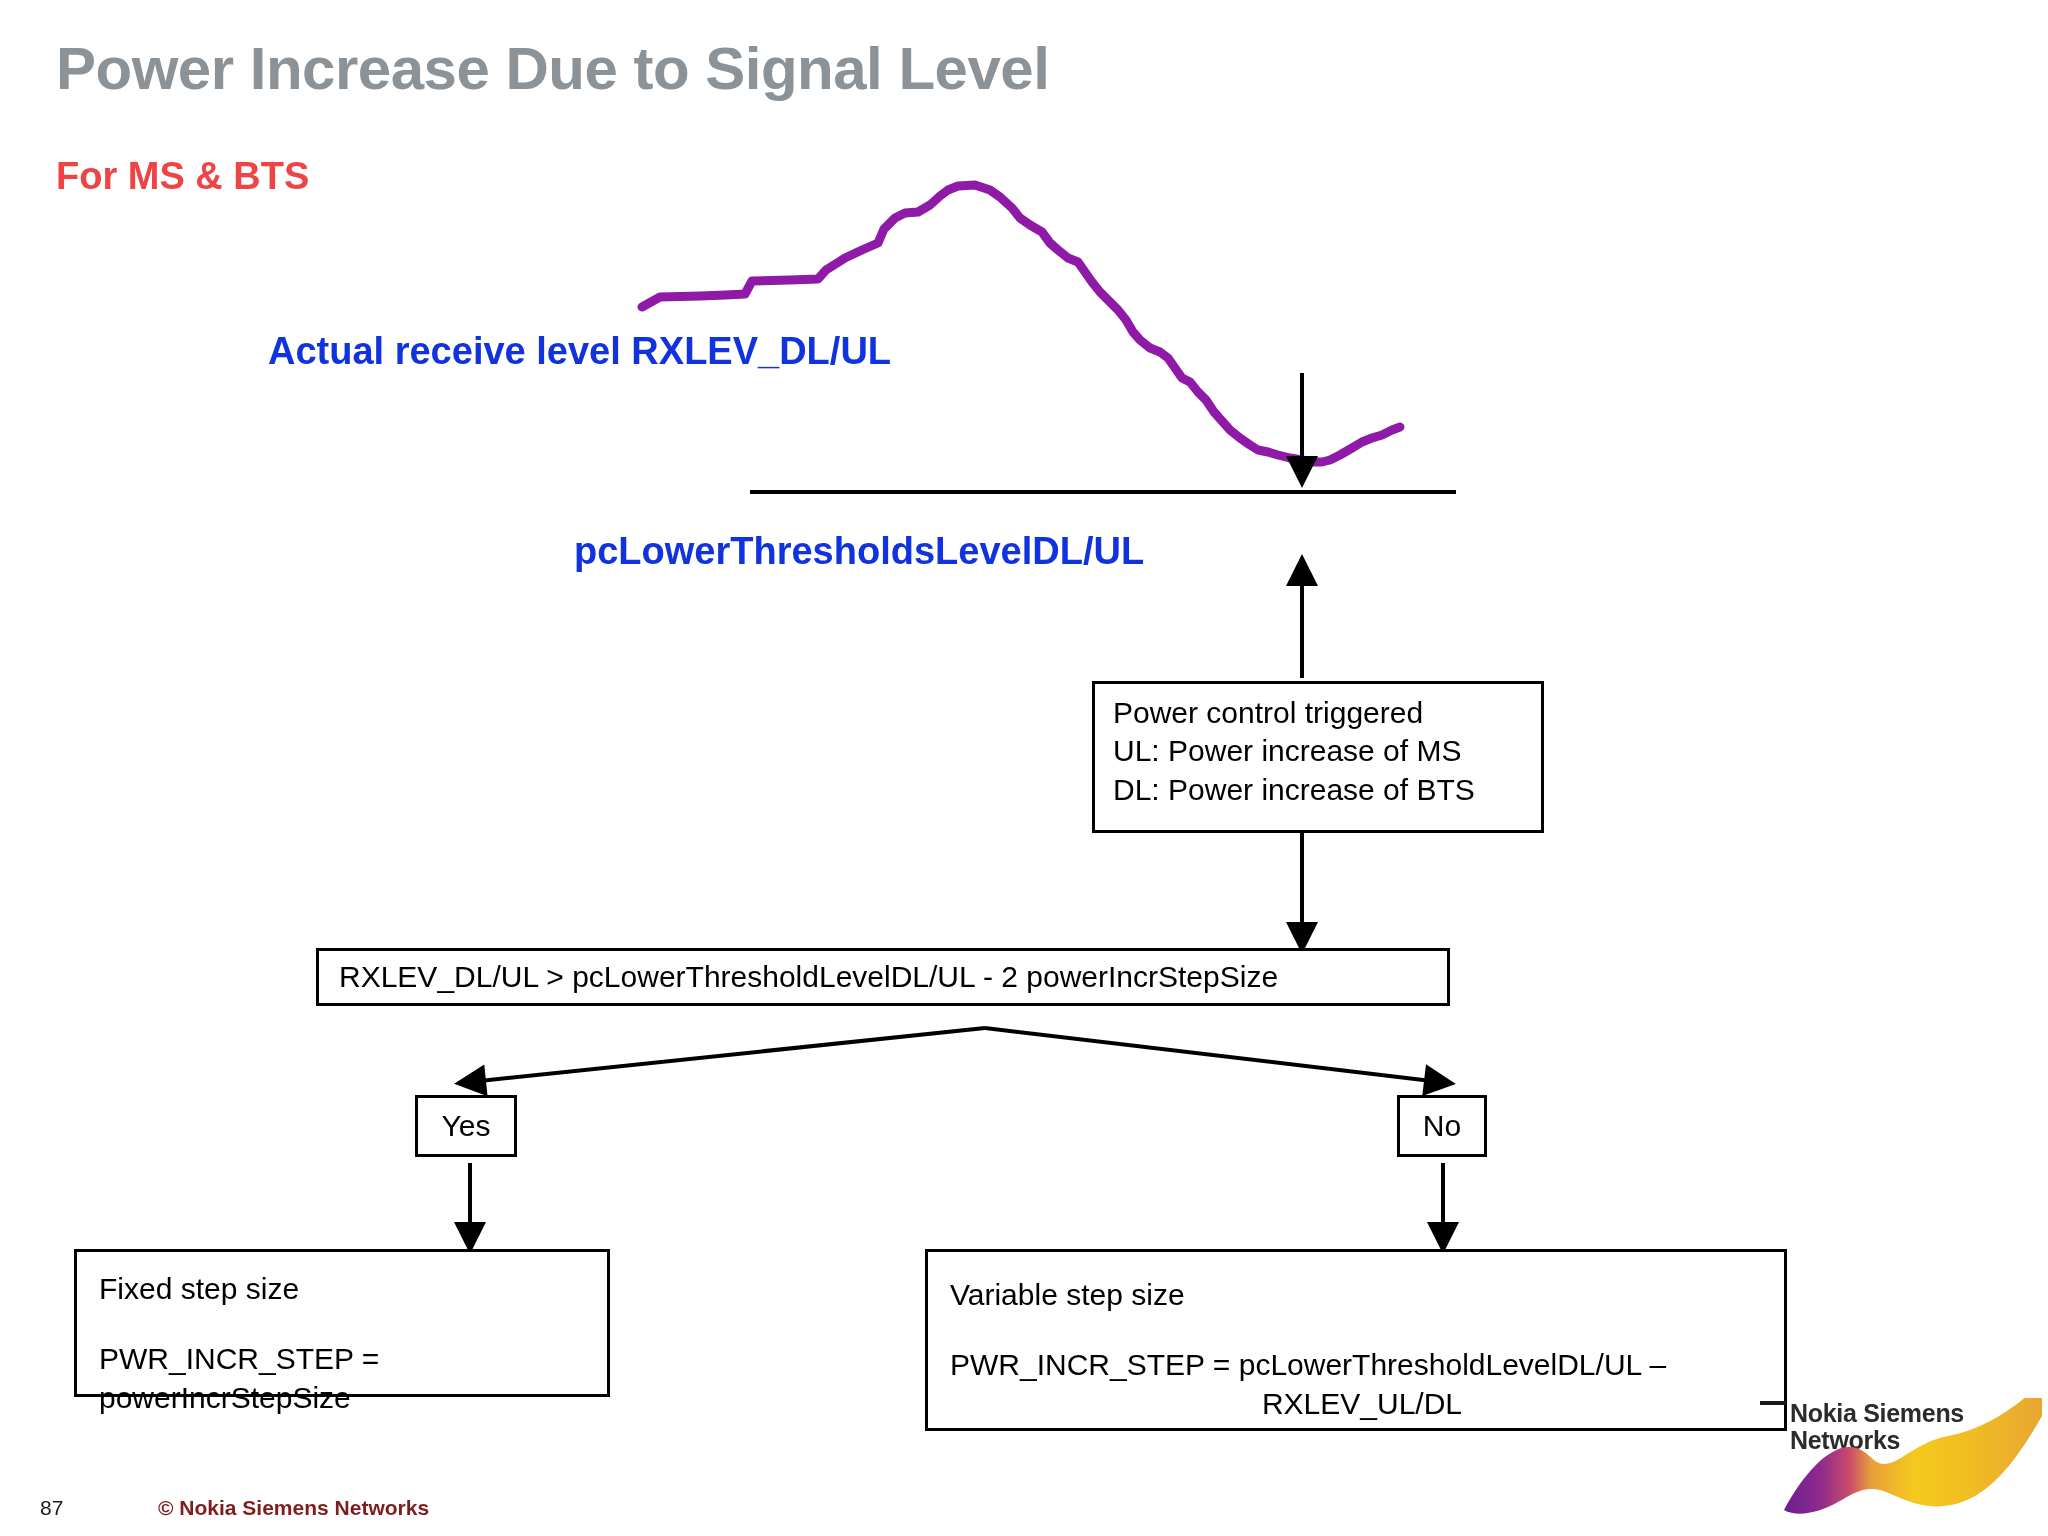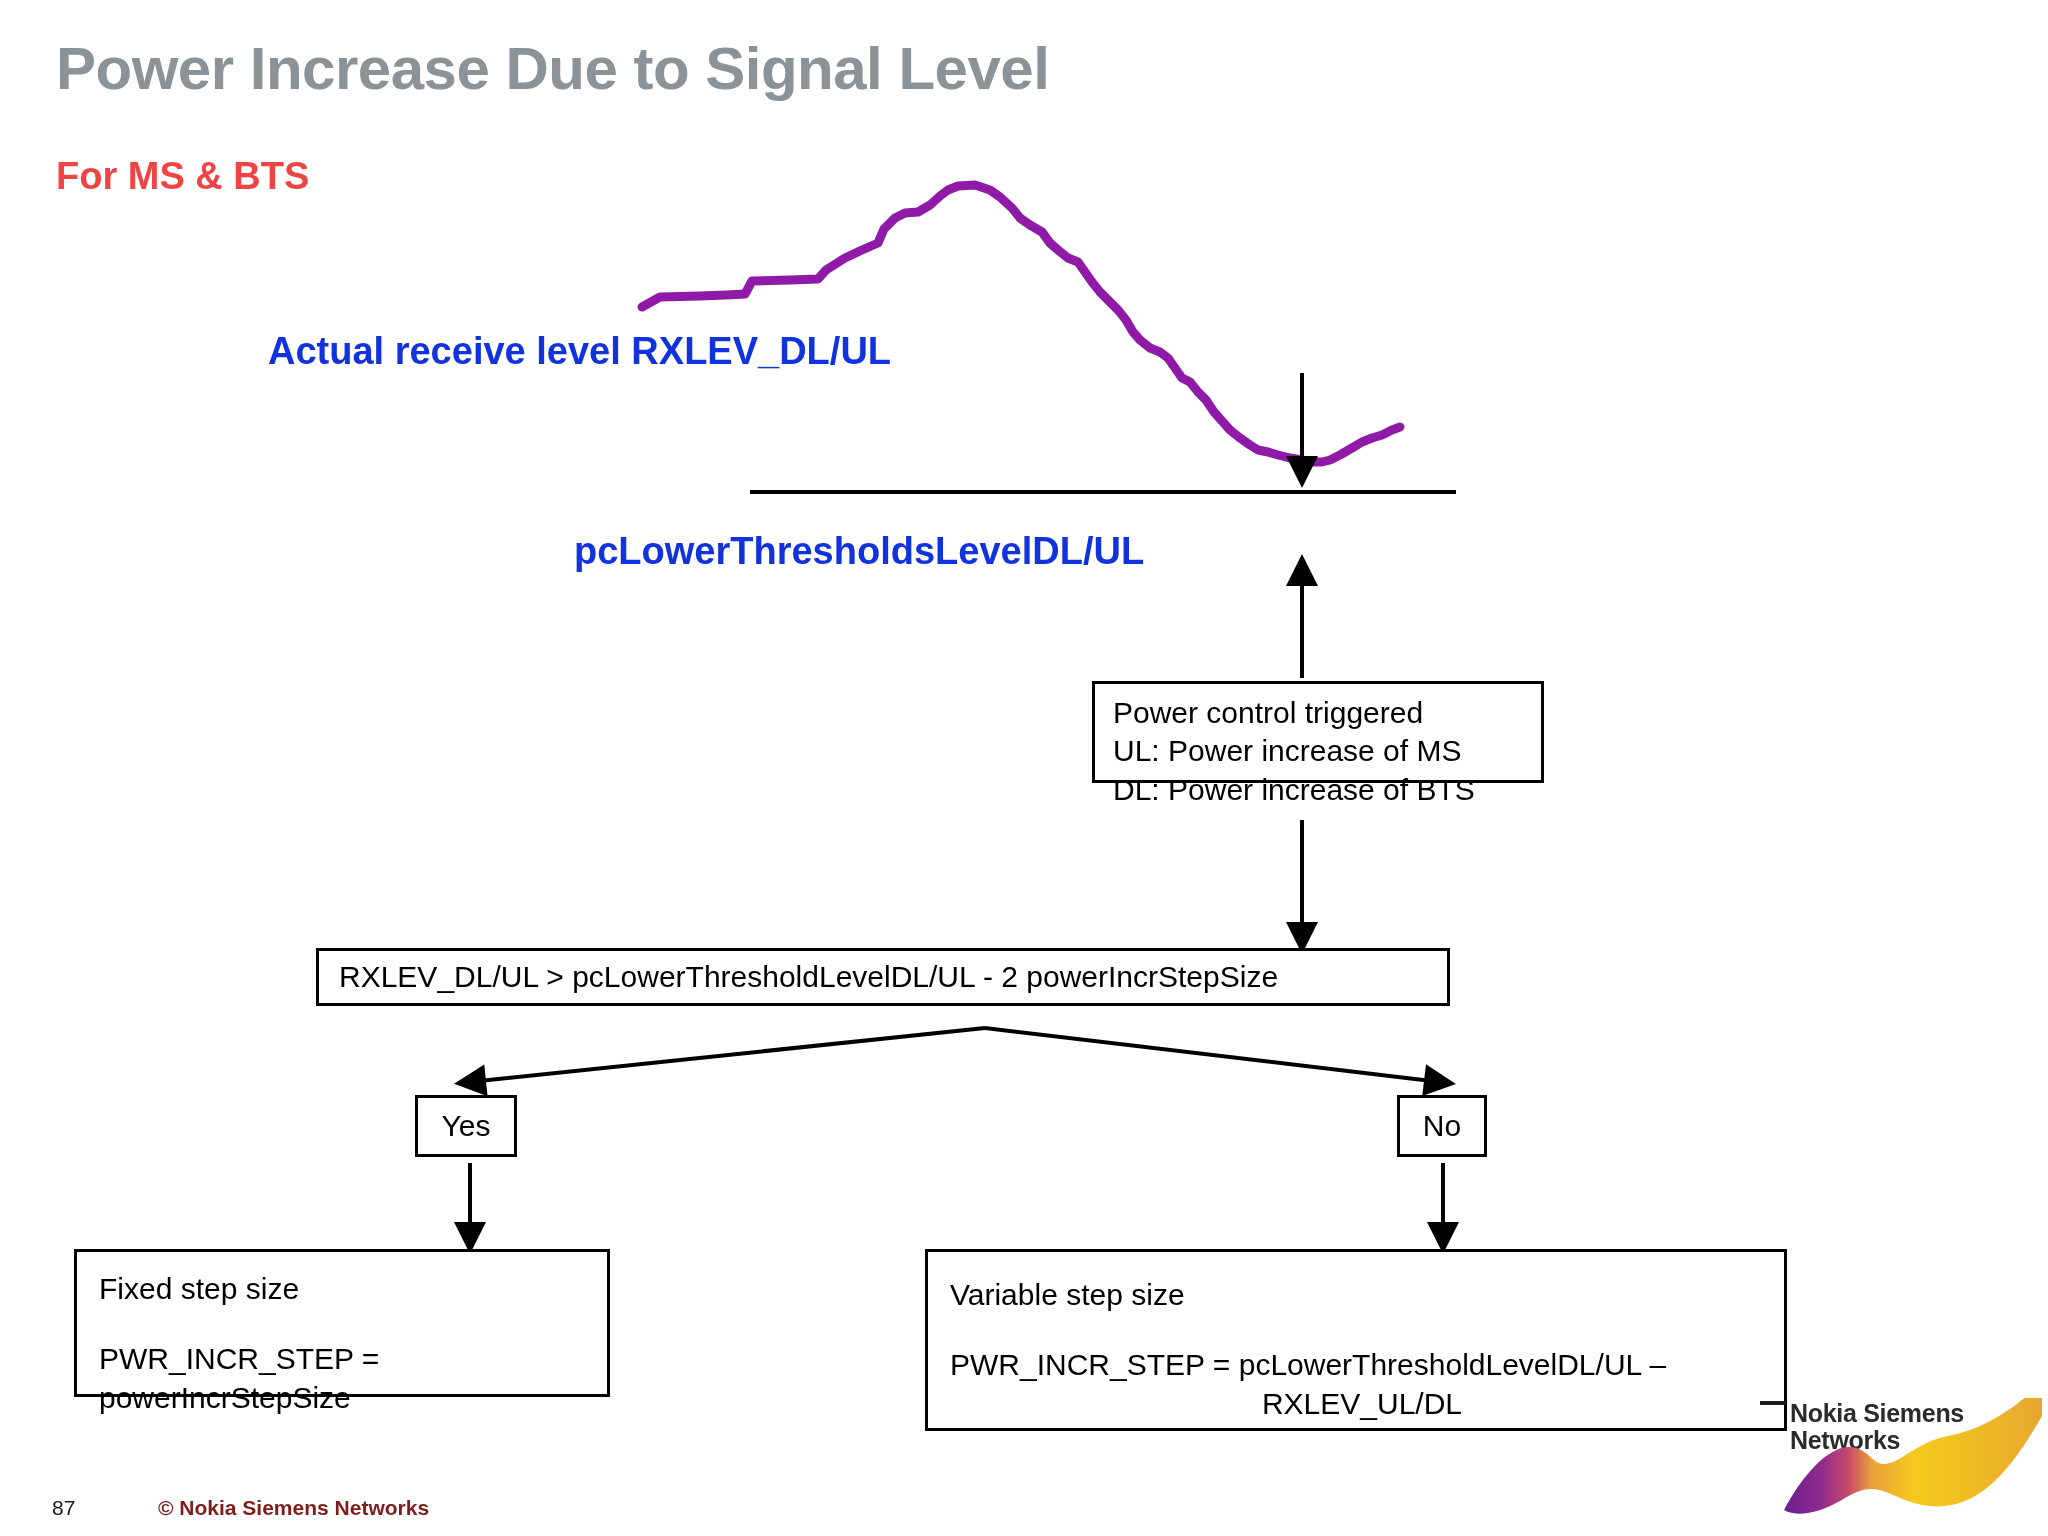--- a/index.html
+++ b/index.html
@@ -78,21 +78,21 @@
     background: #ffffff;
     box-sizing: border-box;
     color: #000000;
     font-size: 30px;
     line-height: 1.28;
   }
   #box-trigger {
     left: 1092px;
     top: 681px;
     width: 452px;
-    height: 102px;
+    height: 152px;
     padding: 10px 0 16px 18px;
   }
   #box-condition {
     left: 316px;
     top: 948px;
     width: 1134px;
     height: 58px;
     display: flex;
     align-items: center;
     padding-left: 20px;
@@ -134,21 +134,21 @@
   }
   .box-line-center {
     display: block;
     text-align: center;
     margin-left: -10px;
   }
 
   
   #footer-page {
     position: absolute;
-    left: 52px;
+    left: 40px;
     top: 1496px;
     font-size: 21px;
     color: #1b1b1b;
   }
   #footer-copyright {
     position: absolute;
     left: 158px;
     top: 1496px;
     font-size: 21px;
     color: #7f1d1d;

